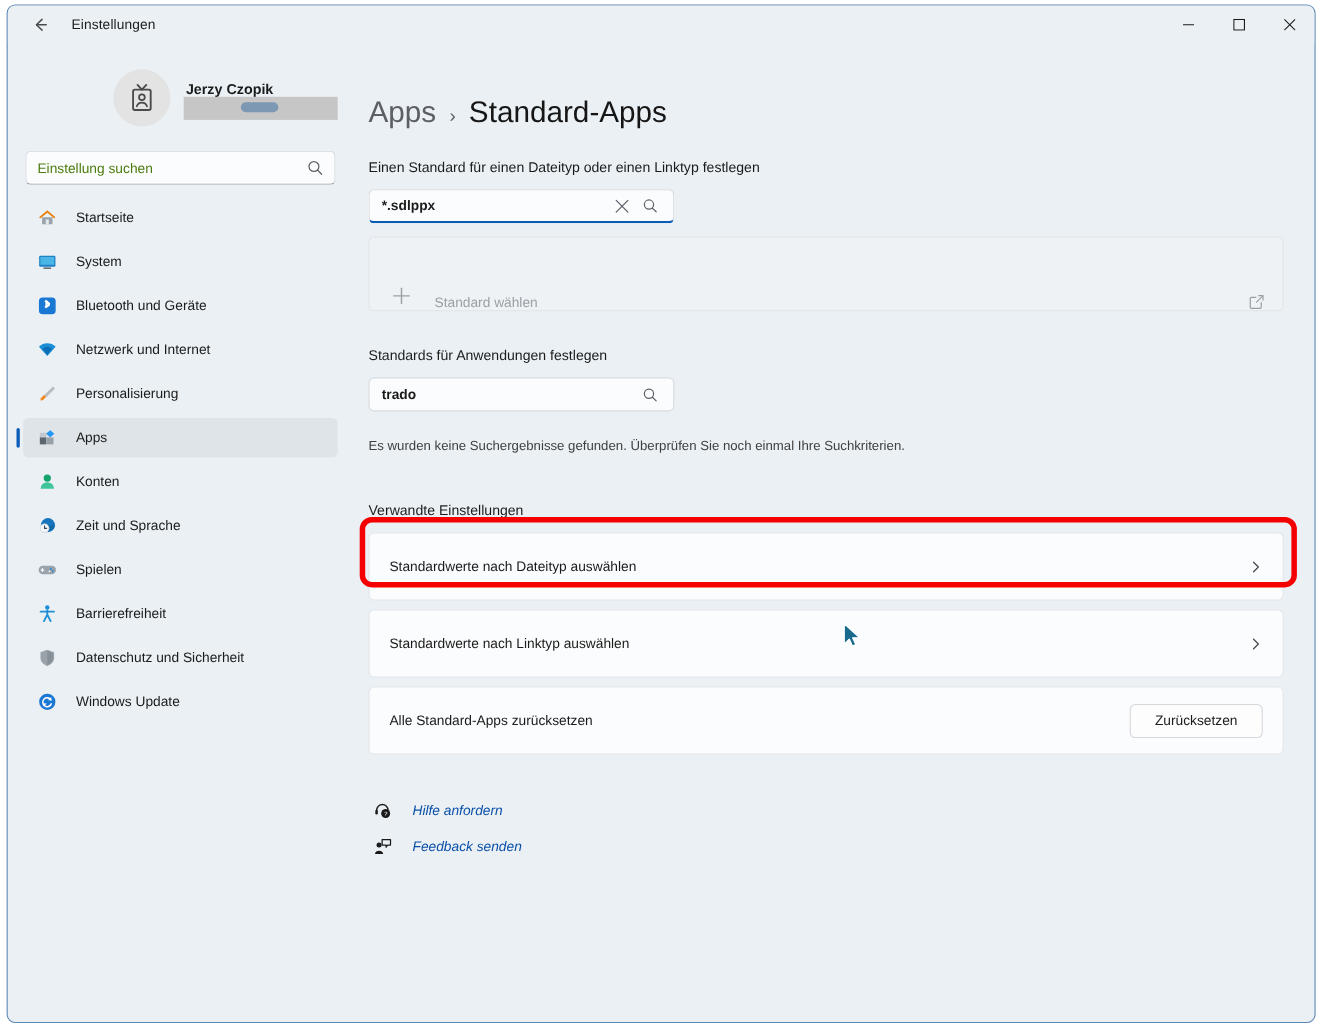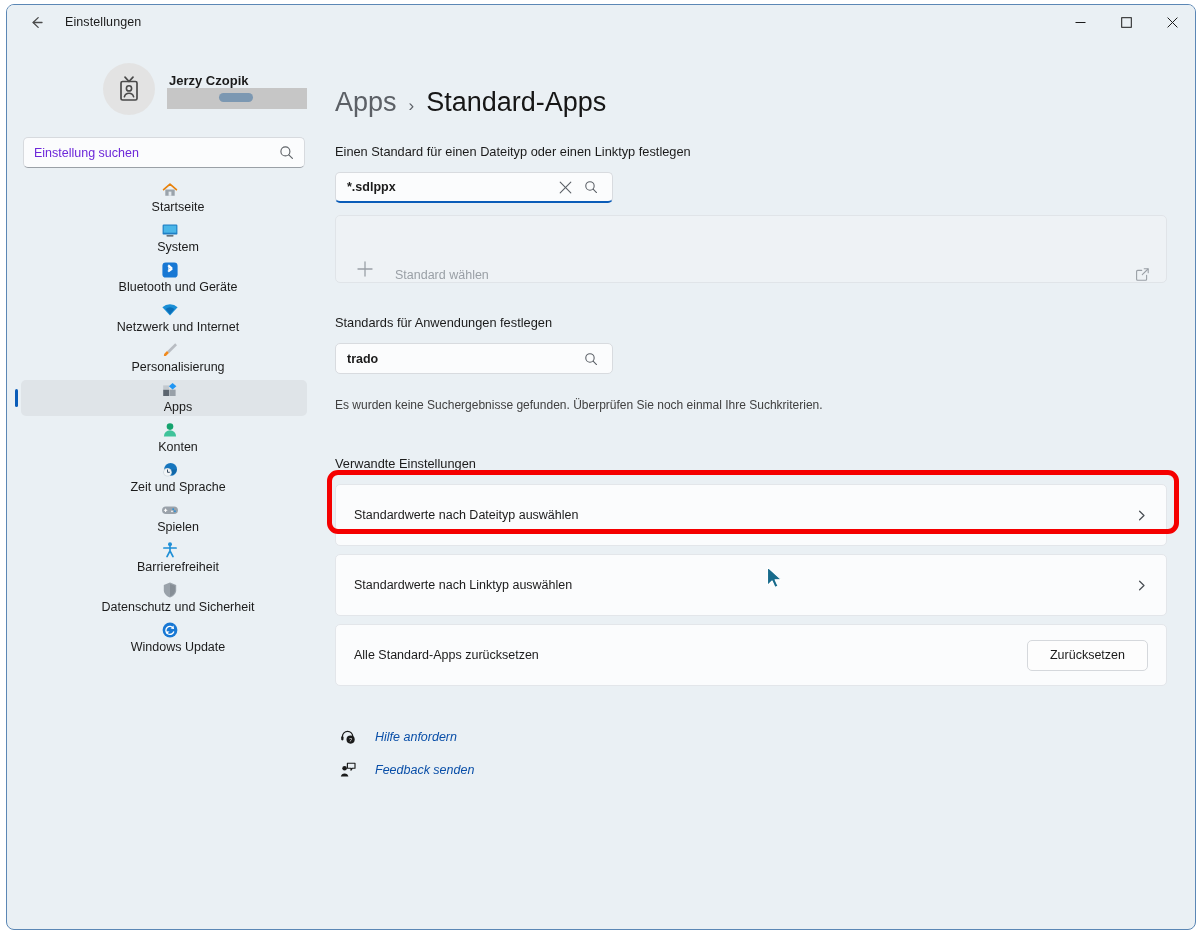--- a/index.html
+++ b/index.html
@@ -127,33 +127,32 @@
     border: 1px solid #d7dade;
     border-bottom-color: #9aa0a6;
     border-radius: 5px;
     display: flex;
     align-items: center;
     padding: 0 10px;
   }
   #side-search-input {
     flex: 1;
     font-size: 12.5px;
-    color: #6d28d9;
+    color: #4d7c0f;
   }
 
   #nav { margin-top: 12px; }
   .nav-item {
     height: 36px;
     display: flex;
     align-items: center;
     border-radius: 5px;
     padding-left: 12px;
     position: relative;
     margin-bottom: 4px;
-    flex-direction: column;
   }
   .nav-item.selected { background: #dfe4e8; }
   .nav-item.selected::before {
     content: "";
     position: absolute;
     left: -6px; top: 9px;
     width: 3px; height: 18px;
     border-radius: 2px;
     background: #0a5cb8;
   }

